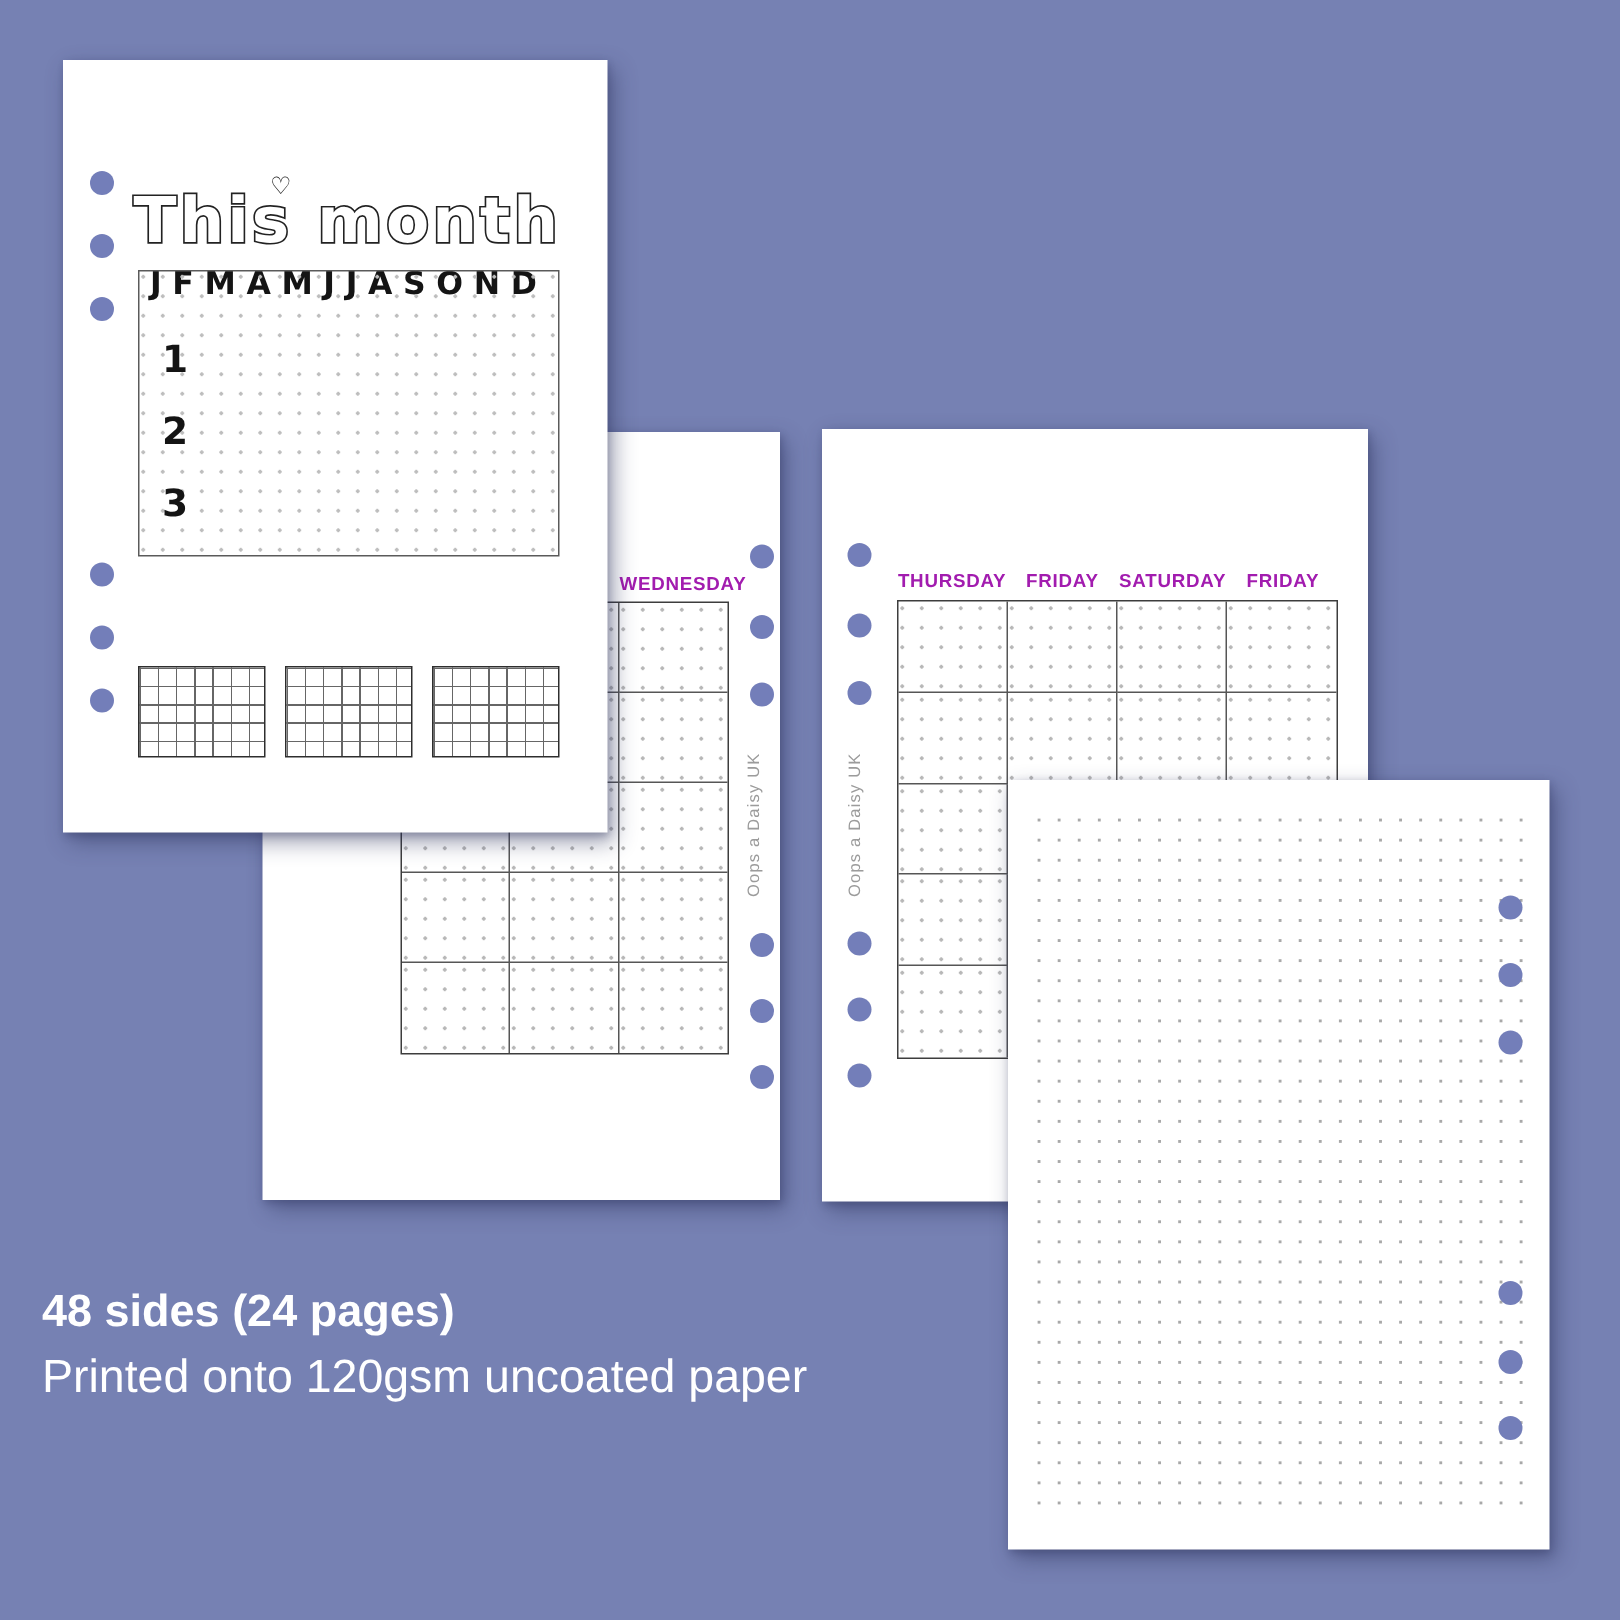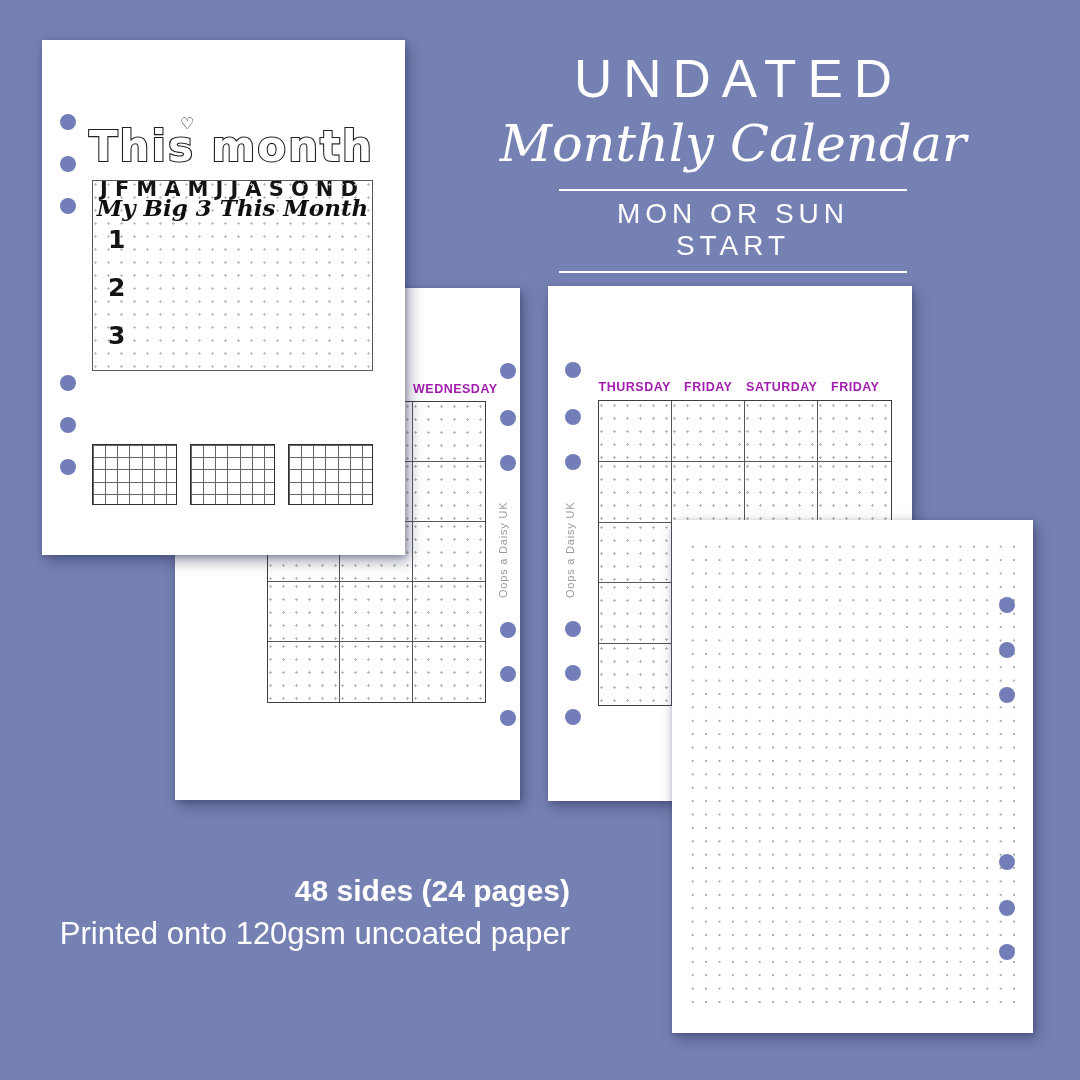--- a/index.html
+++ b/index.html
@@ -90,21 +90,21 @@
   .hero { position:absolute; left:458px; top:48px; width:550px; text-align:center; color:#fff; z-index:5; }
   .hero-title { font-size:53px; letter-spacing:11px; text-indent:11px; font-weight:normal; }
   .hero-sub   { font-size:51px; line-height:1.2; margin-top:4px; }
   .hero-banner {
     display:inline-block; margin-top:15px; width:348px; padding:7px 0 9px;
     border-top:2.5px solid #fff; border-bottom:2.5px solid #fff;
     font-size:28px; letter-spacing:5px;
   }
 
   
-  .details { position:absolute; left:28px; top:858px; width:542px; text-align:right; color:#fff; z-index:5;margin-top:16px; }
+  .details { position:absolute; left:28px; top:858px; width:542px; text-align:left; color:#fff; z-index:5; }
   .d1 { font-size:30px; font-weight:bold; }
   .d2 { font-size:31px; margin-top:12px; }
   .d3 { font-size:31px; margin-top:8px; }
 </style>
 </head>
 <body>
 
 <div class="canvas">
 
   <div class="page" id="pageLeft">
@@ -182,21 +182,20 @@
       <span>M</span>
       <span>J</span>
       <span>J</span>
       <span>A</span>
       <span>S</span>
       <span>O</span>
       <span>N</span>
       <span>D</span>
     </div>
     <div class="big3">
-      <div class="big3-h script">My Big 3 This Month</div>
       <div class="b3n" style="top:44px;">1</div>
       <div class="b3n" style="top:92px;">2</div>
       <div class="b3n" style="top:140px;">3</div>
     </div>
     <div class="minis">
       <div class="mini"></div>
       <div class="mini"></div>
       <div class="mini"></div>
     </div>
     <div class="hole" style="left:18px; top:74px;"></div>
@@ -210,24 +209,19 @@
   <div class="page" id="pageDots">
     <div class="dots-pat"></div>
     <div class="hole" style="left:327px; top:77px;"></div>
     <div class="hole" style="left:327px; top:122px;"></div>
     <div class="hole" style="left:327px; top:167px;"></div>
     <div class="hole" style="left:327px; top:334px;"></div>
     <div class="hole" style="left:327px; top:380px;"></div>
     <div class="hole" style="left:327px; top:424px;"></div>
   </div>
 
-  <div class="hero">
-    <div class="hero-title">UNDATED</div>
-    <div class="hero-sub script">Monthly Calendar</div>
-    <div class="hero-banner">MON OR SUN START</div>
-  </div>
 
   <div class="details">
     <div class="d1">48 sides (24 pages)</div>
     <div class="d3">Printed onto 120gsm uncoated paper</div>
   </div>
 
 </div>
 
 </body></html>

